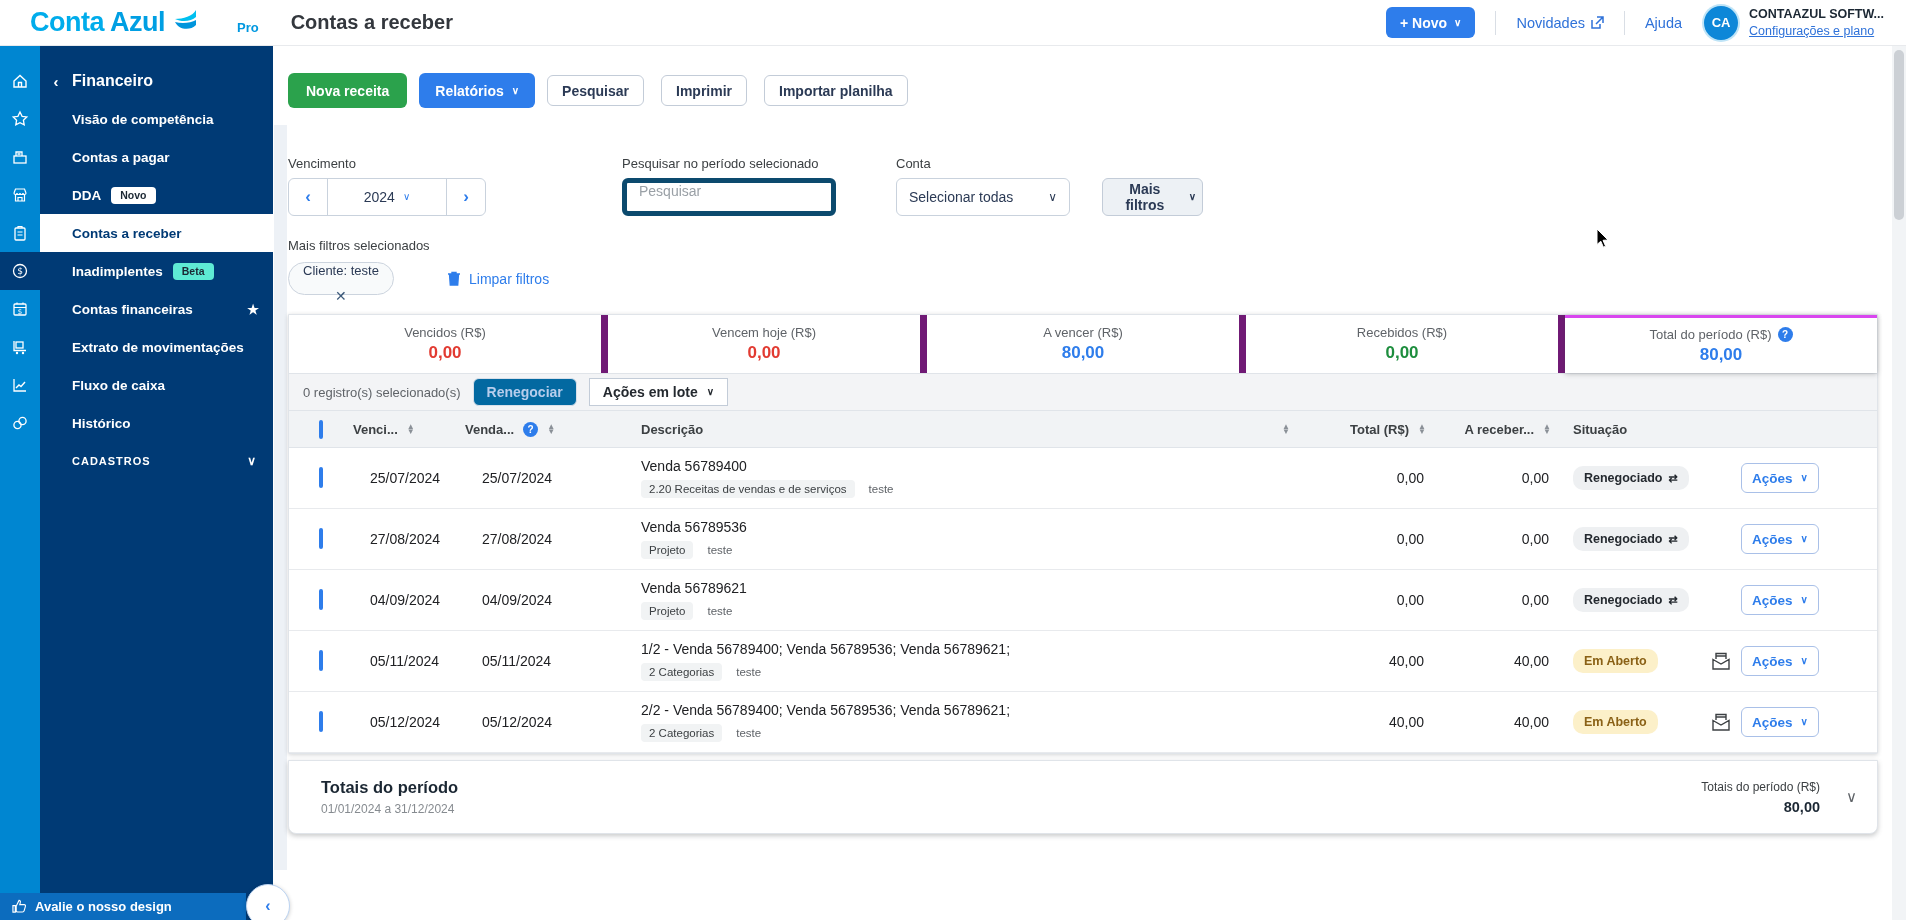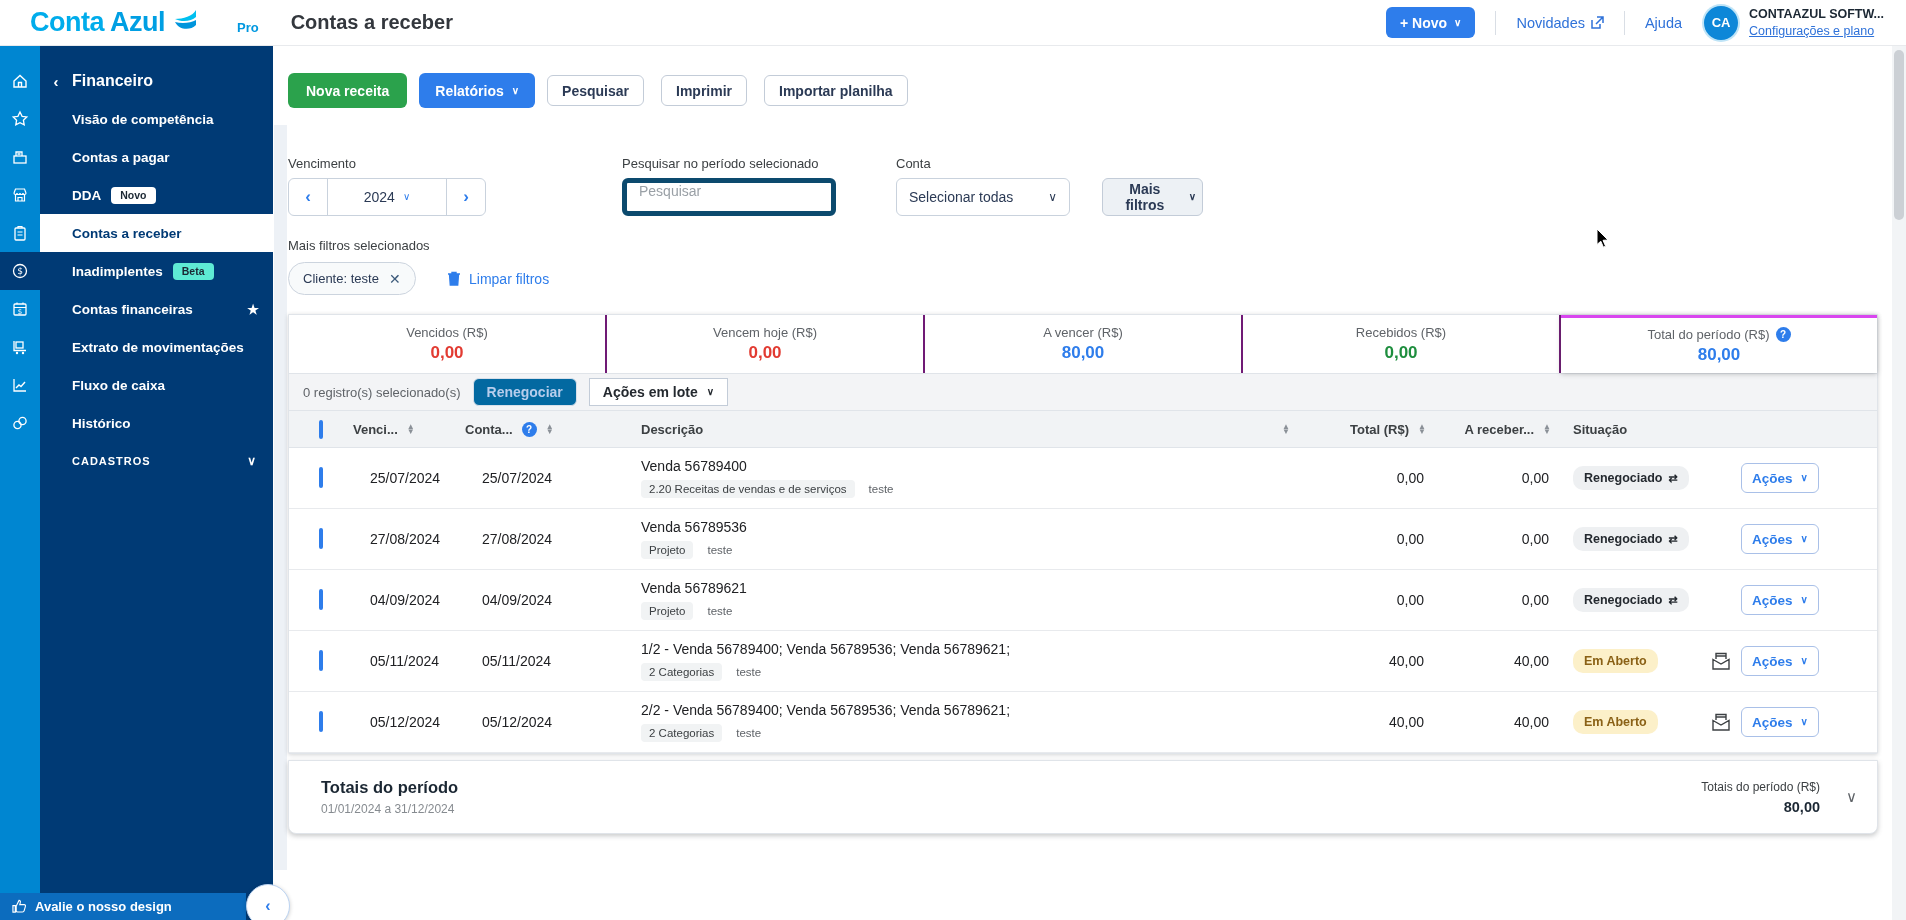--- a/index.html
+++ b/index.html
@@ -80,29 +80,29 @@
   .search-btn { width:42px; height:100%; border-left:1px solid #e1e6ec; display:flex; align-items:center;
     justify-content:center; cursor:pointer; background:#fff;}
   .conta-select { position:absolute; left:896px; top:178px; width:174px; height:38px; border:1px solid #c9d2dd;
     border-radius:6px; background:#fff; display:flex; align-items:center; padding:0 12px; font-size:14px;
     color:#2b3a55; cursor:pointer;}
   .conta-select .chev { margin-left:auto; font-size:12px; color:#2b3a55;}
   .btn-maisfiltros { position:absolute; left:1102px; top:178px; width:101px; height:38px; background:#edf1f5;
     border:1px solid #c3ccd8; border-radius:6px; font-size:14px; font-weight:bold; color:#2b3a55;
     display:flex; align-items:center; justify-content:center; gap:8px; cursor:pointer; font-family:inherit;}
   .chip { position:absolute; left:288px; top:262px; height:33px; border:1px solid #ccd4de; border-radius:17px;
-    background:#f8fafb; display:inline-flex; align-items:center; padding:0 14px; font-size:13px; color:#2b3a55; gap:10px;}
+    background:#f8fafb; display:inline-flex; align-items:center; padding:0 14px; font-size:13px; color:#2b3a55; gap:10px;flex-direction:column;}
   .chip .x { color:#3c5a7a; font-size:14px; cursor:pointer; }
   .limpar { position:absolute; left:447px; top:262px; height:33px; display:flex; align-items:center; gap:8px;
     color:#2e7deb; font-size:14px; cursor:pointer;}
   
   .main-card { position:absolute; left:288px; top:314px; width:1590px; background:#fff;
     border:1px solid #e0e4e9; border-radius:0 0 2px 2px; box-shadow:0 1px 4px rgba(60,64,67,.22);}
   .cards-row { display:flex; height:58px; }
-  .sum-card { flex:1; border-right:2px solid #701a75; display:flex; flex-direction:column; align-items:center;
+  .sum-card { flex:1; border-right:7px solid #701a75; display:flex; flex-direction:column; align-items:center;
     justify-content:center; gap:3px; cursor:pointer; position:relative;}
   .sum-card:last-child { border-right:none; }
   .sum-card .lbl { font-size:13px; color:#5f6368; display:flex; align-items:center; gap:6px;}
   .sum-card .val { font-size:17px; font-weight:bold; }
   .sum-card.selected { border-top:3px solid #d946ef; box-shadow:0 1px 5px rgba(60,64,67,.3); }
   .help-dot { width:15px; height:15px; border-radius:50%; background:#2e7deb; color:#fff; font-size:10px;
     font-weight:bold; display:inline-flex; align-items:center; justify-content:center;}
   .bulk-bar { height:38px; background:#f3f4f6; border-top:1px solid #e0e4e9; border-bottom:1px solid #e0e4e9;
     display:flex; align-items:center; padding-left:14px; gap:12px;}
   .bulk-text { font-size:13px; color:#5f6368; }
@@ -402,21 +402,21 @@
       </button>
     </div>
 
     <div class="tbl-grid tbl-head">
       <div><span class="cb"></span></div>
       <div class="th">
           <span>Venci...</span>
           <span class="sorter">▲<span>▼</span></span>
         </div>
       <div class="th">
-          <span>Conta...</span>
+          <span>Venda...</span>
           <span class="help-dot">?</span>
           <span class="sorter">▲<span>▼</span></span>
         </div>
       <div class="th" style="padding-left:26px;">
           <span>Descrição</span>
           <span class="sorter" style="margin-left:auto; margin-right:6px;">▲<span>▼</span></span>
         </div>
       <div class="th" style="justify-content:flex-end;">
           <span>Total (R$)</span>
           <span class="sorter">▲<span>▼</span></span>

